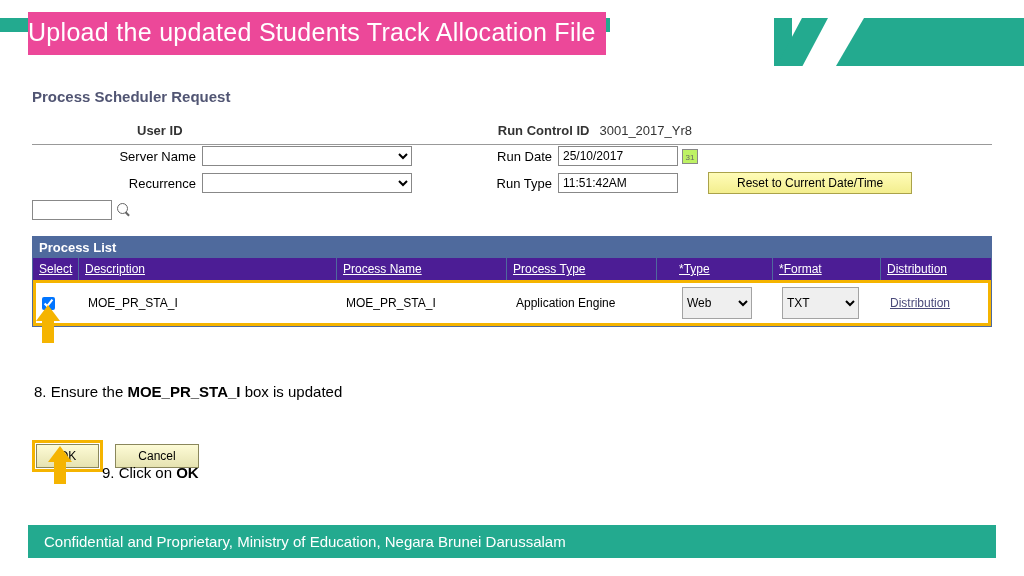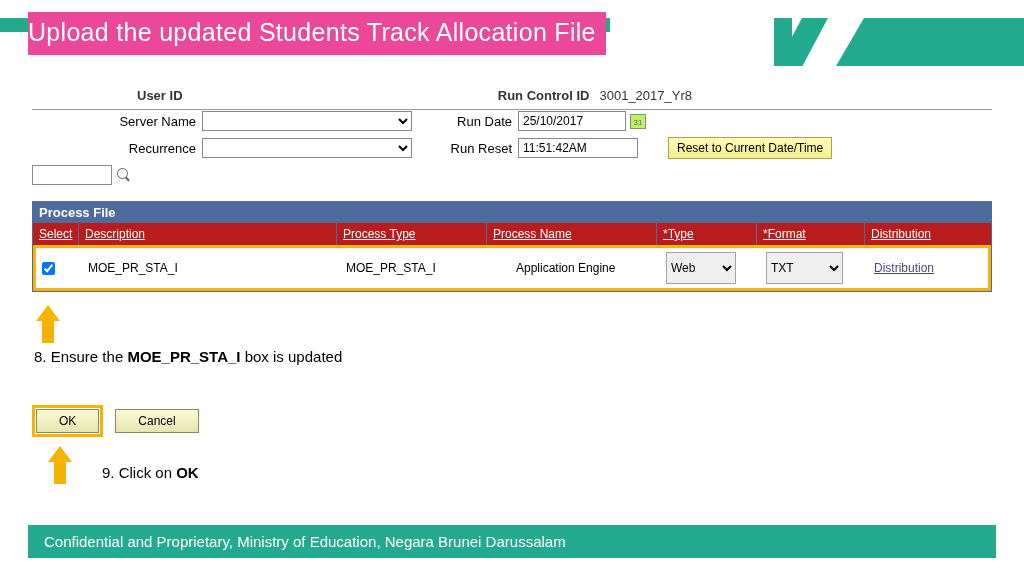--- a/index.html
+++ b/index.html
@@ -17,42 +17,42 @@
   .content { padding: 38px 32px 0 32px; position: relative; }
   .sec-title { color:#515573; font-weight: bold; font-size: 15px; margin-bottom: 18px; }
 
   
   .id-row { display:flex; align-items:center; font-size:13px; font-weight:bold; color:#333; padding-bottom:6px; border-bottom:1px solid #999; margin-bottom:0; }
   .id-row .userid-lbl { margin-left:105px; }
   .id-row .runctl-lbl { margin-left:auto; margin-right:10px; }
   .id-row .runctl-val { font-weight: normal; margin-right: 300px; }
 
   
-  .form-area { display:flex; gap:16px; margin-bottom:10px; }
+  .form-area { display:flex; gap:56px; margin-bottom:10px; }
   .col { font-size:13px; }
   .frow { display:flex; align-items:center; margin-bottom:5px; height:22px; }
   .frow .lbl { width:170px; text-align:right; padding-right:6px; }
   .col2 .frow .lbl { width:90px; }
   select.ctl { border:1px solid #888; background:#fff; height:20px; font-size:12px; }
   input.ctl { border:1px solid #888; height:20px; font-size:12px; padding:0 4px; }
-  .reset-btn { background: linear-gradient(#fffcb8,#f3ee8e); border:1px solid #aaa24a; font-size:12px; padding:3px 8px; margin-left:30px; cursor:pointer; }
+  .reset-btn { background: linear-gradient(#fffcb8,#f3ee8e); border:1px solid #aaa24a; font-size:12px; padding:3px 28px; margin-left:30px; cursor:pointer; }
   .mag { display:inline-block; width:16px; height:16px; position:relative; margin-left:4px; }
   .mag:before { content:""; position:absolute; width:9px; height:9px; border:1.5px solid #666; border-radius:50%; left:1px; top:1px; }
   .mag:after { content:""; position:absolute; width:5px; height:1.6px; background:#666; transform:rotate(45deg); left:9px; top:11px; }
   .cal { display:inline-block; width:16px; height:15px; border:1px solid #888; background:#bef264; position:relative; margin-left:4px; font-size:8px; text-align:center; line-height:15px; color:#666;}
 
   
   .tbl { border:1px solid #4f6a9d; }
   .tbl-title { background:#4f6a9d; color:#fff; font-weight:bold; font-size:13px; padding:3px 6px; }
-  .tbl-head { background:#b91c1c; display:flex; }
+  .tbl-head { background:#4c1d95; display:flex; }
   .th { color:#fff; font-size:12px; padding:4px 6px; text-decoration:underline; border-right:1px solid #4f6a9d; cursor:pointer; }
   .th:last-child{border-right:none;}
   .tbl-row { display:flex; border:3px solid #f5b400; background:#fff; }
   .td { font-size:12px; padding:4px 6px; display:flex; align-items:center; }
-  .c-sel{width:46px;} .c-desc{width:258px;} .c-pname{width:170px;} .c-ptype{width:150px;} .c-type{width:100px;} .c-fmt{width:108px;} .c-dist{flex:1;}
+  .c-sel{width:46px;} .c-desc{width:258px;} .c-pname{width:170px;} .c-ptype{width:150px;} .c-type{width:100px;margin-left:16px;} .c-fmt{width:108px;} .c-dist{flex:1;}
   .tbl-row select { width:80%; border:1px solid #a3a3a3; font-size:12px; height:32px;}
   .dist-link { color:#4a4a7a; text-decoration:underline; cursor:pointer; }
 
   
   .arrow { position:absolute; width:24px; }
   .arrow .shaft { width:12px; height:22px; background:#f5b400; margin:0 auto; }
   .arrow .head { width:0; height:0; border-left:12px solid transparent; border-right:12px solid transparent; border-bottom:16px solid #f5b400; }
 
   .note { font-size:15px; margin-left:2px; }
 
@@ -69,20 +69,21 @@
 
 <div class="banner">
   <div class="banner-bg"></div>
   <div class="banner-title">Upload the updated Students Track Allocation File</div>
   <div class="banner-bar1"></div>
   <div class="banner-bar2"></div>
   <div class="banner-tail"></div>
 </div>
 
 <div class="content">
+  <div class="sec-title">Process Scheduler Request</div>
 
   <div class="id-row">
     <span class="userid-lbl">User ID</span>
     <span class="runctl-lbl">Run Control ID</span>
     <span class="runctl-val">3001_2017_Yr8</span>
   </div>
 
   <div class="form-area">
     <div class="col col1">
       <div class="frow">
@@ -94,38 +95,38 @@
         <select class="ctl" style="width:210px"></select>
       </div>
       <div class="frow">
         <input class="ctl" style="width: 80px;" value="">
         <span class="mag"></span>
       </div>
     </div>
     <div class="col col2">
       <div class="frow">
         <span class="lbl">Run Date</span>
-        <input class="ctl" style="width: 108px;" value="25/10/2017">
+        <input class="ctl" style="width: 120px;" value="25/10/2017">
         <span class="cal">31</span>
       </div>
       <div class="frow">
-        <span class="lbl">Run Reset</span>
+        <span class="lbl">Run Type</span>
         <input class="ctl" style="width: 120px;" value="11:51:42AM">
         <button class="reset-btn">Reset to Current Date/Time</button>
       </div>
     </div>
   </div>
 
   <div class="tbl">
-    <div class="tbl-title">Process File</div>
+    <div class="tbl-title">Process List</div>
     <div class="tbl-head">
       <div class="th c-sel">Select</div>
       <div class="th c-desc">Description</div>
+      <div class="th c-pname">Process Name</div>
       <div class="th c-ptype">Process Type</div>
-      <div class="th c-pname">Process Name</div>
       <div class="th c-type">*Type</div>
       <div class="th c-fmt">*Format</div>
       <div class="th c-dist">Distribution</div>
     </div>
     <div class="tbl-row">
       <div class="td c-sel">
           <input type="checkbox" checked="" style="">
         </div>
       <div class="td c-desc">MOE_PR_STA_I</div>
       <div class="td c-pname">MOE_PR_STA_I</div>

